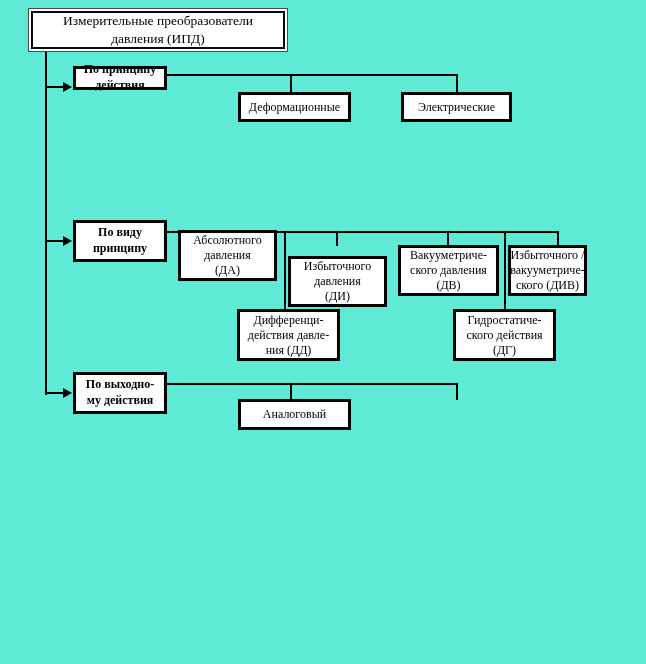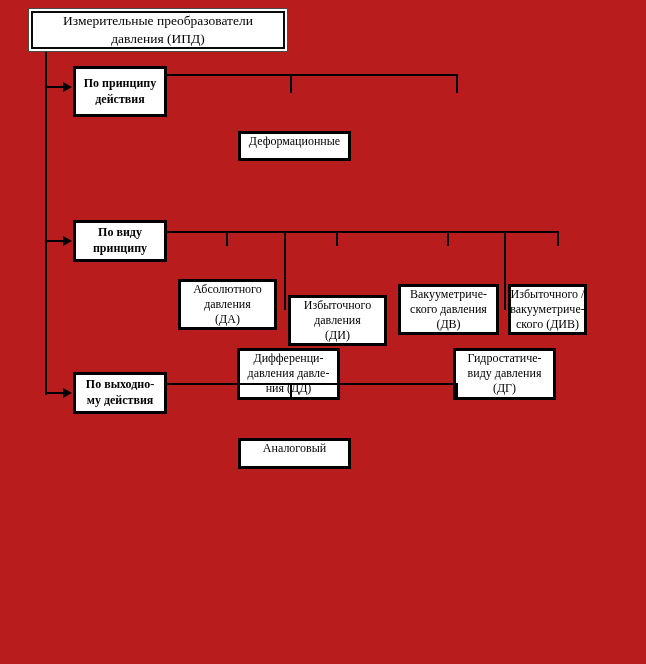--- a/index.html
+++ b/index.html
@@ -1,19 +1,19 @@
 <!DOCTYPE html>
 <html><head>
 <meta charset="utf-8">
 <style>
   html,body{margin:0;padding:0;background:#ffffff;}
   .canvas{
     position:relative;
     width:646px;height:664px;
-    background:#b91c1c;
+    background:#5eead4;
     font-family:"Liberation Serif","DejaVu Serif",serif;
     color:#000;
     overflow:hidden;
   }
   .label{white-space:pre-line;text-align:center;display:block;}
   
   .root-outer{
     position:absolute;left:28px;top:8px;width:260px;height:44px;
     border:1px solid #4a4a4a;background:#fff;box-sizing:border-box;padding:2px;
   }
@@ -27,22 +27,22 @@
   .cat{
     position:absolute;box-sizing:border-box;
     border:3px solid #000;background:#fff;
     display:flex;align-items:center;justify-content:center;
     font-weight:bold;font-size:12px;line-height:1.3;
   }
   
   .node{
     position:absolute;box-sizing:border-box;
     border:3px solid #000;background:#fff;
-    display:flex;align-items:flex-start;justify-content:center;
-    font-size:12px;line-height:1.25;margin-top:39px;
+    display:flex;align-items:center;justify-content:center;
+    font-size:12px;line-height:1.25;
   }
   .hline,.vline{position:absolute;background:#000;}
   .hline{height:2px;}
   .vline{width:2px;}
   .arrowhead{
     position:absolute;width:0;height:0;
     border-top:5px solid transparent;
     border-bottom:5px solid transparent;
     border-left:9px solid #000;
   }
@@ -63,50 +63,53 @@
 
   <div class="hline" style="left:45px;top:86px;width:19px"></div>
   <div class="arrowhead" style="left:63px;top:82px"></div>
 
   <div class="hline" style="left:45px;top:240px;width:19px"></div>
   <div class="arrowhead" style="left:63px;top:236px"></div>
 
   <div class="hline" style="left:45px;top:392px;width:19px"></div>
   <div class="arrowhead" style="left:63px;top:388px"></div>
 
-  <div class="cat" style="left:73px;top:66px;width:94px;height:51px">
+  <div class="cat" style="left:73px;top:66px;width:94px;height:24px">
     <span class="label">По принципу
 действия</span>
   </div>
   <div class="cat" style="left:73px;top:220px;width:94px;height:42px">
     <span class="label">По виду
 принципу</span>
   </div>
   <div class="cat" style="left:73px;top:372px;width:94px;height:42px">
     <span class="label">По выходно-
 му действия</span>
   </div>
 
   <div class="hline" style="left:167px;top:74px;width:291px"></div>
   <div class="vline" style="left:290px;top:74px;height:19px"></div>
   <div class="vline" style="left:456px;top:74px;height:19px"></div>
 
   <div class="node" style="left:238px;top:92px;width:113px;height:30px">
     <span class="label">Деформационные</span>
   </div>
+  <div class="node" style="left:401px;top:92px;width:111px;height:30px">
+    <span class="label">Электрические</span>
+  </div>
 
   <div class="hline" style="left:167px;top:231px;width:392px"></div>
   <div class="vline" style="left:226px;top:231px;height:15px"></div>
   <div class="vline" style="left:336px;top:231px;height:15px"></div>
   <div class="vline" style="left:447px;top:231px;height:15px"></div>
   <div class="vline" style="left:557px;top:231px;height:15px"></div>
   <div class="vline" style="left:284px;top:231px;height:79px"></div>
   <div class="vline" style="left:504px;top:231px;height:79px"></div>
 
-  <div class="node" style="left:178px;top:240px;width:99px;height:51px">
+  <div class="node" style="left:178px;top:230px;width:99px;height:51px">
     <span class="label">Абсолютного
 давления
 (ДА)</span>
   </div>
   <div class="node" style="left:288px;top:256px;width:99px;height:51px">
     <span class="label">Избыточного
 давления
 (ДИ)</span>
   </div>
   <div class="node" style="left:398px;top:245px;width:101px;height:51px">
@@ -115,26 +118,26 @@
 (ДВ)</span>
   </div>
   <div class="node" style="left:508px;top:245px;width:79px;height:51px">
     <span class="label">Избыточного /
 вакууметриче-
 ского (ДИВ)</span>
   </div>
 
   <div class="node" style="left:237px;top:309px;width:103px;height:52px">
     <span class="label">Дифференци-
-давления давле-
+действия давле-
 ния (ДД)</span>
   </div>
   <div class="node" style="left:453px;top:309px;width:103px;height:52px">
     <span class="label">Гидростатиче-
-виду давления
+ского действия
 (ДГ)</span>
   </div>
 
   <div class="hline" style="left:167px;top:383px;width:291px"></div>
   <div class="vline" style="left:290px;top:383px;height:17px"></div>
   <div class="vline" style="left:456px;top:383px;height:17px"></div>
 
   <div class="node" style="left:238px;top:399px;width:113px;height:31px">
     <span class="label">Аналоговый</span>
   </div>

